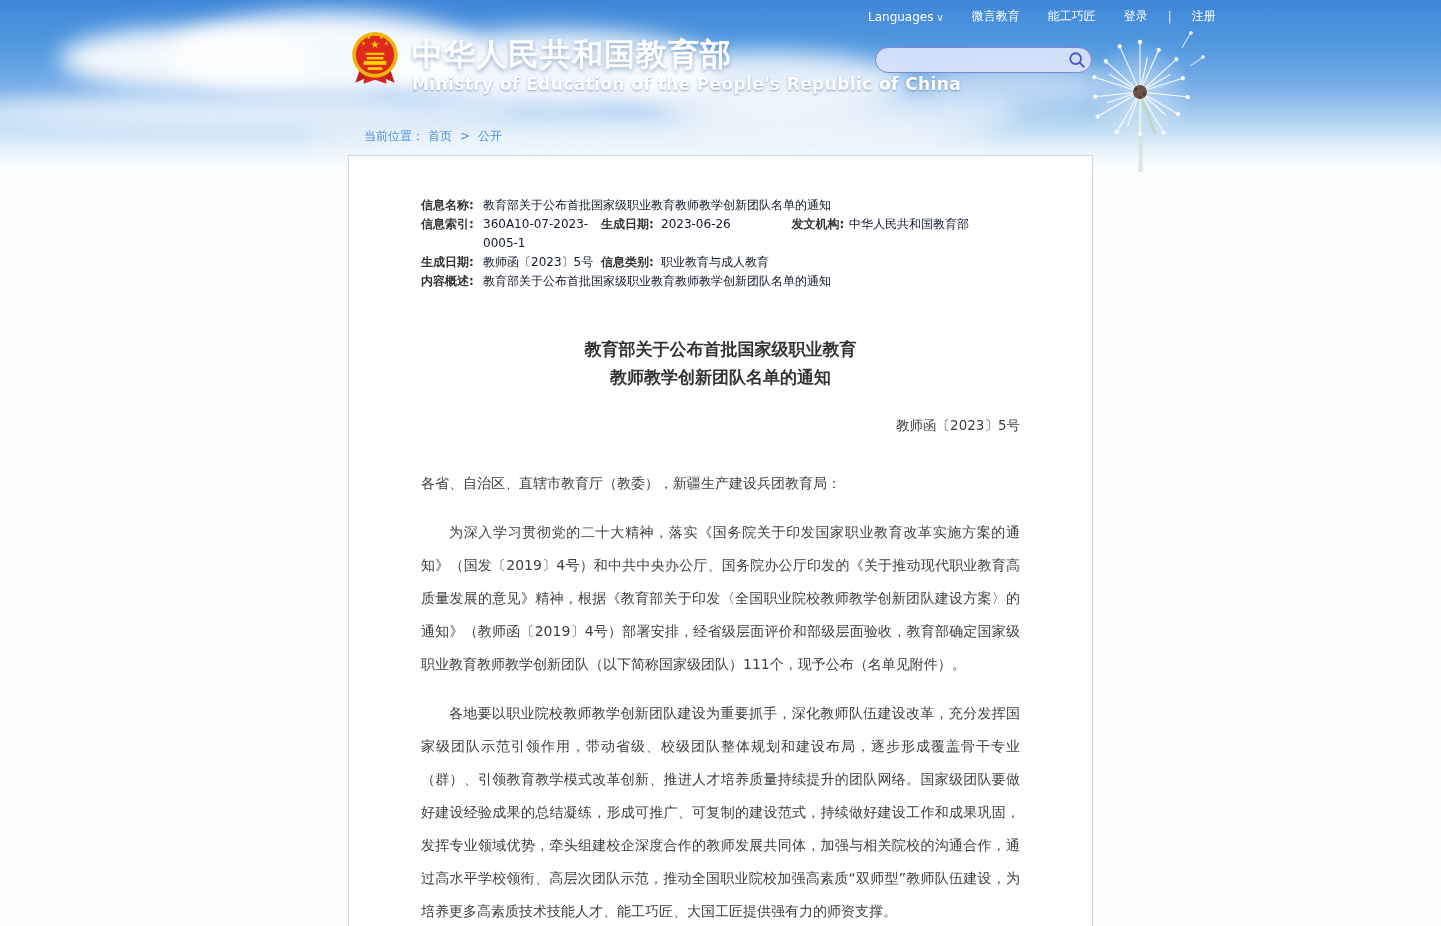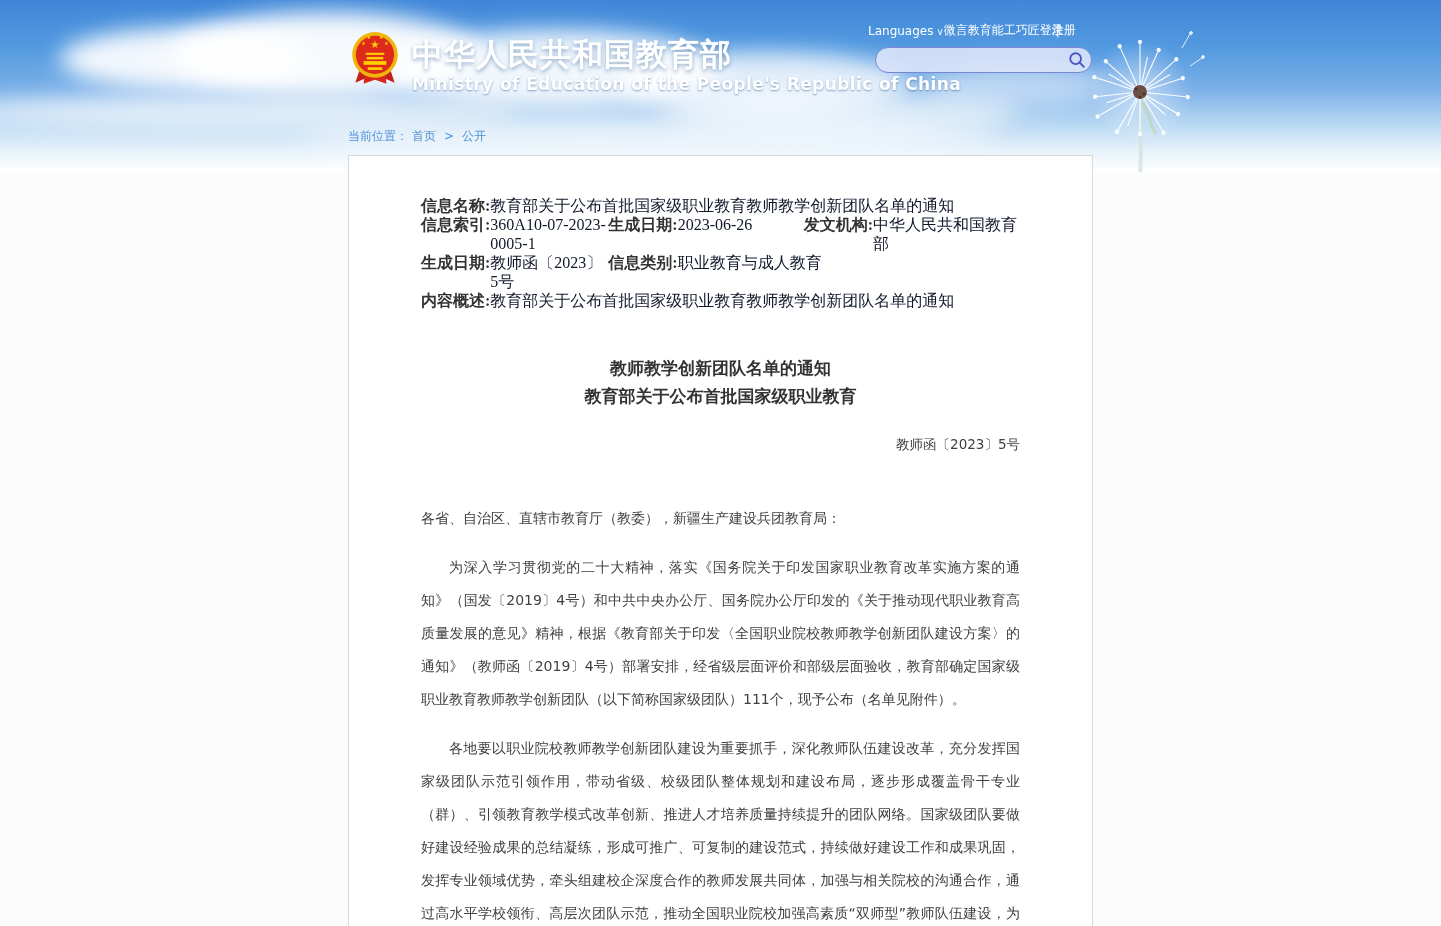--- a/index.html
+++ b/index.html
@@ -23,22 +23,22 @@
   .c2 { left: 170px; top: 12px;  width: 310px; height: 85px; opacity: .95; }
   .c3 { left: 390px; top: 30px;  width: 330px; height: 78px; opacity: .9; }
   .c4 { left: 620px; top: 52px;  width: 290px; height: 62px; opacity: .8; }
   .c5 { left: -40px; top: 96px;  width: 560px; height: 32px; opacity: .7; }
   .c6 { left: 660px; top: 92px;  width: 360px; height: 42px; opacity: .6; }
   .c7 { left: 920px; top: 64px;  width: 190px; height: 42px; opacity: .5; }
   .c8 { left: 300px; top: 118px; width: 700px; height: 36px; opacity: .55; }
 
   .topbar {
     position: absolute; top: 8px; left: 868px;
-    display: flex; align-items: center; gap: 0;
-    color: #ffffff; font-size: 12px; z-index: 5; margin-top: 14px;
+    display: flex; align-items: center; gap: 28px;
+    color: #ffffff; font-size: 12px; z-index: 5;
   }
   .topbar a, .topbar .tb-item { color: #ffffff; text-decoration: none; cursor: pointer; }
   .topbar .sep { opacity: .85; margin: 0 -8px; }
   .chev { font-size: 10px; opacity: .9; margin-left: 3px; }
 
   .logo-row { position: absolute; left: 350px; top: 30px; z-index: 4; display: flex; }
   .emblem { width: 50px; height: 58px; margin-right: 12px; }
   .site-title {
     color: #ffffff; font-weight: bold; font-size: 31px; letter-spacing: 1px;
     line-height: 36px; margin-top: 6px;
@@ -62,46 +62,46 @@
     border: none; outline: none; background: transparent;
     font-size: 12px; color: #334;
   }
   .search-btn {
     border: none; background: transparent; cursor: pointer;
     width: 28px; height: 24px; display: flex; align-items: center; justify-content: center;
     padding: 0;
   }
 
   .breadcrumb {
-    position: absolute; left: 348px; top: 128px; z-index: 5;
+    position: absolute; left: 364px; top: 128px; z-index: 5;
     font-size: 12px; color: #4f8fd6;
   }
   .breadcrumb a { color: #4f8fd6; text-decoration: none; cursor: pointer; margin: 0 4px; }
   .bc-sep { margin: 0 4px; }
 
   .dandelion { position: absolute; left: 1078px; top: 26px; z-index: 3; }
 
   
   .content-box {
     position: absolute; left: 348px; top: 155px;
     width: 745px; min-height: 790px;
     background: #ffffff;
     border: 1px solid #d9d9d9;
     box-sizing: border-box;
     padding: 40px 72px 40px 72px;
   }
-  .meta { font-size: 16px; color: #555; font-family: Liberation Serif, serif; }
+  .meta { font-size: 12px; color: #555; }
   .meta-row { display: flex; line-height: 19px; }
   .ml { font-weight: bold; color: #333; white-space: nowrap; }
   .w-label { flex: 0 0 62px; }
   .mv { color: #0f172a; }
   .v1 { flex: 0 0 118px; }
   .l2 { flex: 0 0 60px; }
   .v2 { flex: 0 0 126px; }
-  .l3 { flex: 0 0 62px; }
+  .l3 { flex: 0 0 62px; text-align: center; }
 
   .doc-title {
     margin-top: 44px; text-align: center;
     font-size: 17px; font-weight: bold; color: #333;
     line-height: 28px;
   }
   .doc-number {
     margin-top: 24px; text-align: right;
     font-size: 13.5px; color: #404040; line-height: 20px;
   }
@@ -290,26 +290,26 @@
       <span class="ml l2">信息类别:</span>
       <span class="mv">职业教育与成人教育</span>
     </div>
     <div class="meta-row">
       <span class="ml w-label">内容概述:</span>
       <span class="mv">教育部关于公布首批国家级职业教育教师教学创新团队名单的通知</span>
     </div>
   </div>
 
   <div class="doc-title">
+    <div>教育部关于公布首批国家级职业教育</div>
     <div>教师教学创新团队名单的通知</div>
-    <div>教育部关于公布首批国家级职业教育</div>
   </div>
 
   <div class="doc-number">教师函〔2023〕5号</div>
 
   <div class="body-text">
-    <p class="salutation" style="margin:48px 0 0 0;">各省、自治区、直辖市教育厅（教委），新疆生产建设兵团教育局：</p>
+    <p class="salutation" style="margin:32px 0 0 0;">各省、自治区、直辖市教育厅（教委），新疆生产建设兵团教育局：</p>
     <p class="para">为深入学习贯彻党的二十大精神，落实《国务院关于印发国家职业教育改革实施方案的通知》（国发〔2019〕4号）和中共中央办公厅、国务院办公厅印发的《关于推动现代职业教育高质量发展的意见》精神，根据《教育部关于印发〈全国职业院校教师教学创新团队建设方案〉的通知》（教师函〔2019〕4号）部署安排，经省级层面评价和部级层面验收，教育部确定国家级职业教育教师教学创新团队（以下简称国家级团队）111个，现予公布（名单见附件）。</p>
     <p class="para">各地要以职业院校教师教学创新团队建设为重要抓手，深化教师队伍建设改革，充分发挥国家级团队示范引领作用，带动省级、校级团队整体规划和建设布局，逐步形成覆盖骨干专业（群）、引领教育教学模式改革创新、推进人才培养质量持续提升的团队网络。国家级团队要做好建设经验成果的总结凝练，形成可推广、可复制的建设范式，持续做好建设工作和成果巩固，发挥专业领域优势，牵头组建校企深度合作的教师发展共同体，加强与相关院校的沟通合作，通过高水平学校领衔、高层次团队示范，推动全国职业院校加强高素质“双师型”教师队伍建设，为培养更多高素质技术技能人才、能工巧匠、大国工匠提供强有力的师资支撑。</p>
 
   </div>
 
 </div>
 
 </body></html>

